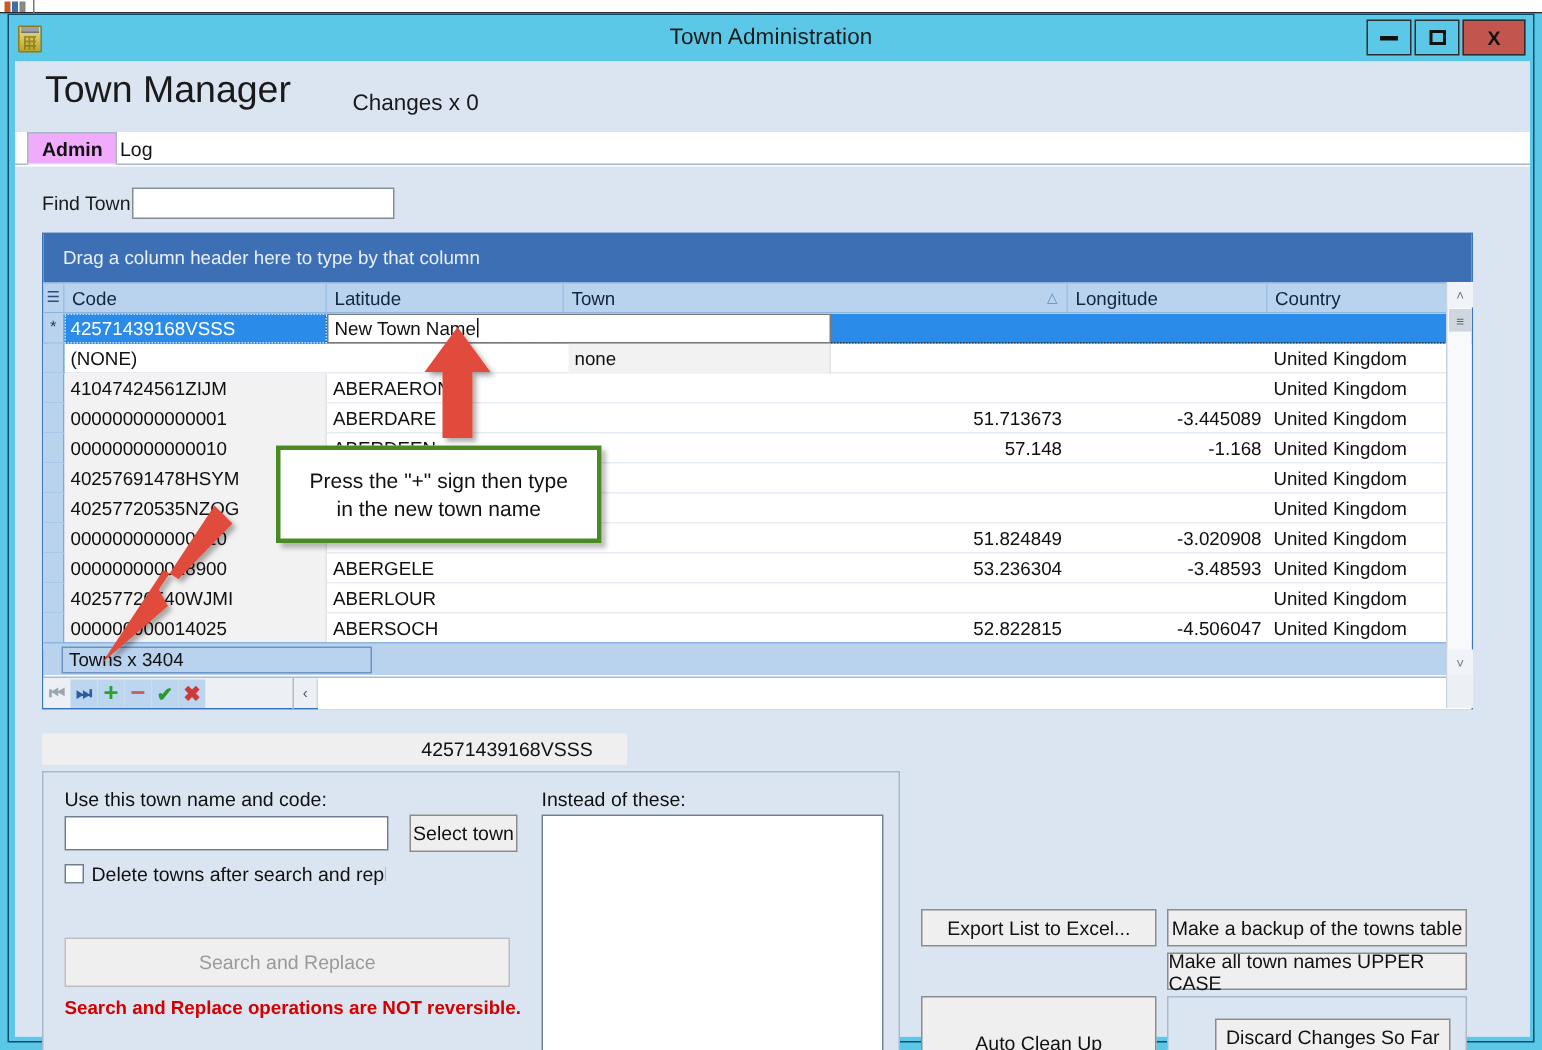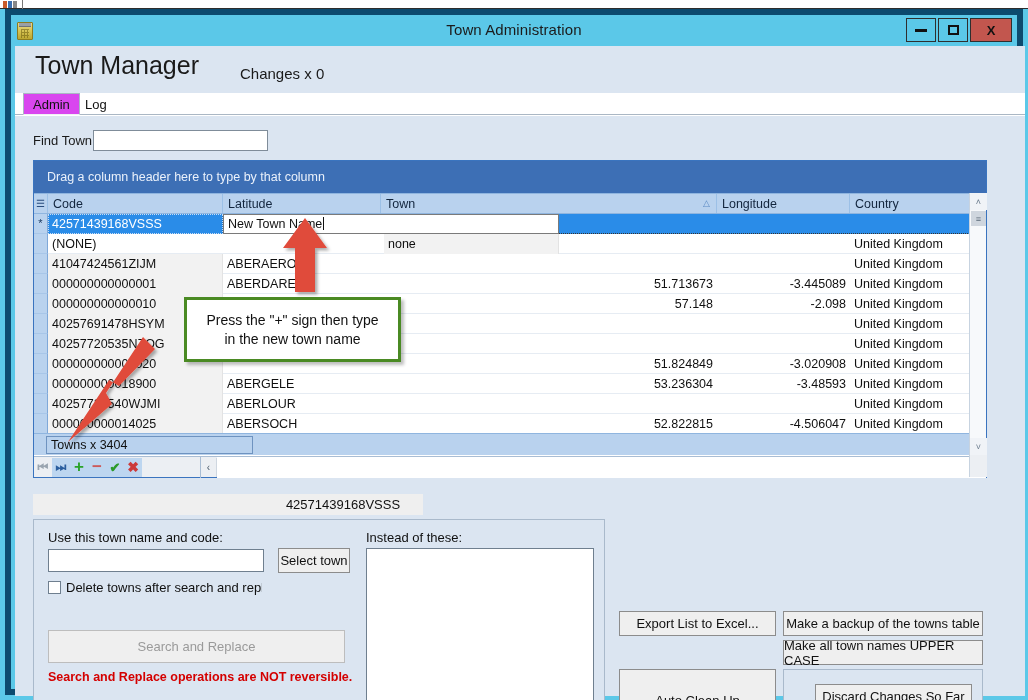--- a/index.html
+++ b/index.html
@@ -29,21 +29,21 @@
   .tb-icon i { display:block; width:4px; height:7px; background:#c85a2a; }
   .tb-icon i:nth-child(2){ background:#3a6fb0; }
   .tb-icon i:nth-child(3){ background:#888; }
   .tb-sep { position:absolute; left:22px; top:0; width:1px; height:9px; background:#777; }
 
   
   .window {
     position: absolute; left: 5px; top: 9px;
     width: 1018px; height: 686px;
     background: #5bc8e8;
-    border: 6px solid #0c4a6e;
+    border: 1px solid #0c4a6e;
   }
   .titlebar {
     position: relative;
     height: 31px;
     background: #5bc8e8;
     display: flex; align-items: center;
   }
   .app-icon {
     position: absolute; left: 6px; top: 7px;
     width: 16px; height: 18px;
@@ -107,23 +107,24 @@
   .tabstrip {
     position:relative; height:22px; background:#ffffff;
     border-bottom: 1px solid #aab7c4;
   }
   .tab {
     position:absolute; top:0; height:22px;
     display:flex; align-items:center; justify-content:center;
     font-size:13px; color:#111; padding: 0 9px;
   }
   .tab.active {
-    background:#d946ef;
+    background:#f0abfc;
     border:1px solid #aab7c4; border-bottom:1px solid #eef1f5;
     left:8px;
+    font-weight:bold;
   }
   .tab.inactive { left:61px; background:transparent; }
 
   .body-area {
     position:absolute; left:0; top:70px; width:1010px; height: 580px;
     background:#dbe5f1;
   }
 
   
   .find-row { position:absolute; left:18px; top:14px; display:flex; align-items:center; }
@@ -413,21 +414,21 @@
               <div class="cell num col-lat">51.713673</div>
               <div class="cell num col-lon">-3.445089</div>
               <div class="cell col-ctry">United Kingdom</div>
             </div>
 
             <div class="grow">
               <div class="rowhdr"></div>
               <div class="cell code col-code">000000000000010</div>
               <div class="cell col-town">ABERDEEN</div>
               <div class="cell num col-lat">57.148</div>
-              <div class="cell num col-lon">-2.098</div>
+              <div class="cell num col-lon">-1.168</div>
               <div class="cell col-ctry">United Kingdom</div>
             </div>
 
             <div class="grow">
               <div class="rowhdr"></div>
               <div class="cell code col-code">40257691478HSYM</div>
               <div class="cell col-town"></div>
               <div class="cell num col-lat"></div>
               <div class="cell num col-lon"></div>
               <div class="cell col-ctry">United Kingdom</div>

